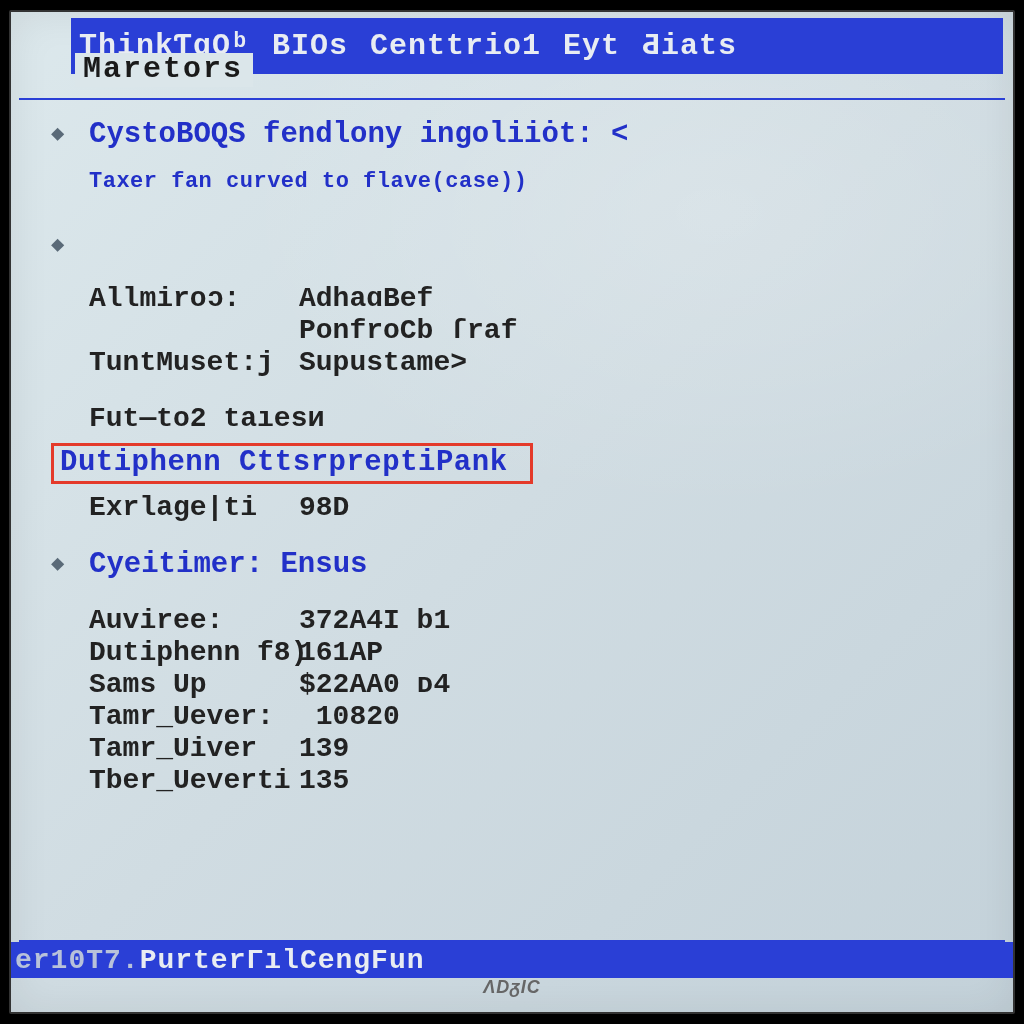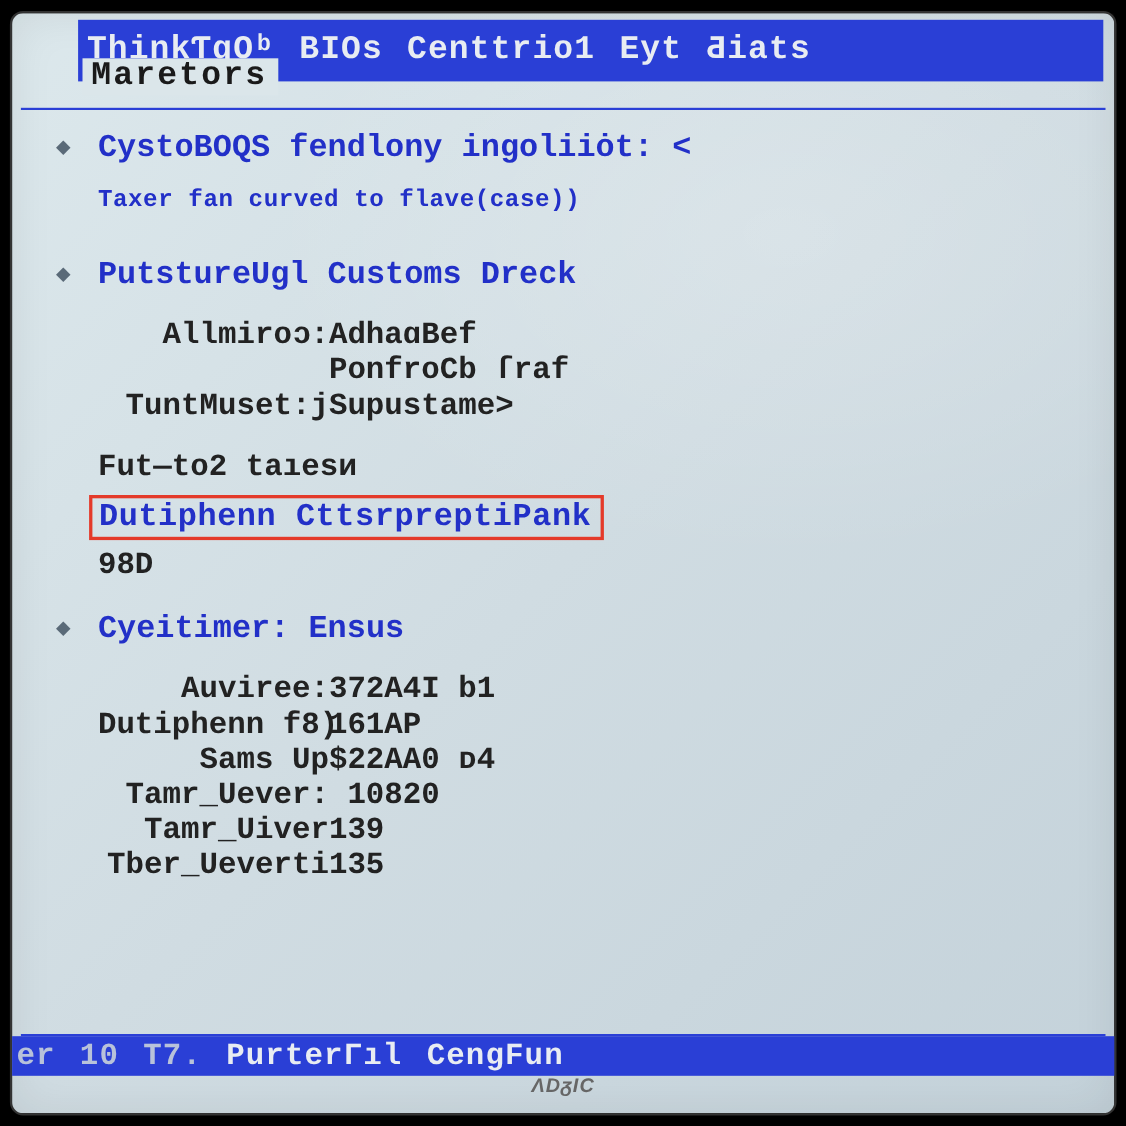--- a/index.html
+++ b/index.html
@@ -11,21 +11,21 @@
     display: flex;
     align-items: center;
     justify-content: center;
   }
   .monitor {
     width: 1006px;
     height: 1004px;
     background: linear-gradient(135deg, #dce8ec 0%, #d0dce2 50%, #c4d2da 100%);
     position: relative;
     border: 2px solid #333;
-    border-radius: 12px;
+    border-radius: 2px;
     box-shadow: inset 0 0 40px rgba(0,0,0,0.08);
   }
   .menubar {
     position: absolute;
     top: 6px;
     left: 60px;
     right: 10px;
     height: 56px;
     background: #2a3fd6;
     display: flex;
@@ -86,32 +86,30 @@
     margin-left: 38px;
     font-size: 22px;
     margin-top: 22px;
     letter-spacing: 0.5px;
   }
   .sub {
     color: #222;
     margin-left: 38px;
     font-size: 28px;
     display: flex;
-    text-align: right;
   }
   .k { width: 210px; display: inline-block; white-space: pre; }
   .v { white-space: pre; }
   .gap-lg { height: 42px; }
   .gap-md { height: 28px; }
   .gap-sm { height: 10px; }
   .gap-xs { height: 4px; }
   .highlight-box {
     border: 3px solid #e43a2a;
-    padding: 2px 8px 4px 6px;
-    margin-left: 30px;
+    padding: 2px 22px 4px 6px;
     display: inline-block;
     color: #2230c8;
     font-size: 29px;
     letter-spacing: 0.5px;
   }
   .divider-bot {
     position: absolute;
     left: 8px;
     right: 8px;
     bottom: 70px;
@@ -123,21 +121,20 @@
     left: 0;
     right: 0;
     bottom: 34px;
     background: #2a3fd6;
     color: #e8ecf2;
     font-size: 28px;
     height: 36px;
     display: flex;
     align-items: center;
     padding-left: 4px;
-    gap: 22px;
     letter-spacing: 1px;
   }
   .footer .dim { color: #b8c2da; }
   .brand {
     position: absolute;
     bottom: 14px;
     left: 50%;
     transform: translateX(-50%);
     color: #666;
     font-size: 18px;
@@ -175,21 +172,20 @@
     <div class="section-head">
       <span class="diamond">◆</span>
       <span>CystoBOQS fendlony ingoliiȯt: &lt;</span>
     </div>
     <div class="blue-line">Taxer fan curved to flave(case))</div>
 
     <div class="gap-lg"></div>
 
     <div class="section-head">
       <span class="diamond">◆</span>
-      <span>PutstureUgl Customs Dreck</span>
     </div>
 
     <div class="gap-md"></div>
     <div class="sub">
       <span class="k">Allmiroᴐ:</span>
       <span class="v">AdhaɑBef</span>
     </div>
     <div class="gap-xs"></div>
     <div class="sub">
       <span class="k"></span>
@@ -202,20 +198,21 @@
     </div>
 
     <div class="gap-md"></div>
     <div class="sub">
       <span>Fut—to2 taıesᴎ</span>
     </div>
     <div class="gap-sm"></div>
     <div class="highlight-box">Dutiphenn CttsrpreptiPank</div>
     <div class="gap-sm"></div>
     <div class="sub">
+      <span class="k">Exrlage|ti</span>
       <span class="v">98D</span>
     </div>
 
     <div class="gap-md"></div>
 
     <div class="section-head">
       <span class="diamond">◆</span>
       <span>Cyeitimer:  Ensus</span>
     </div>
 

